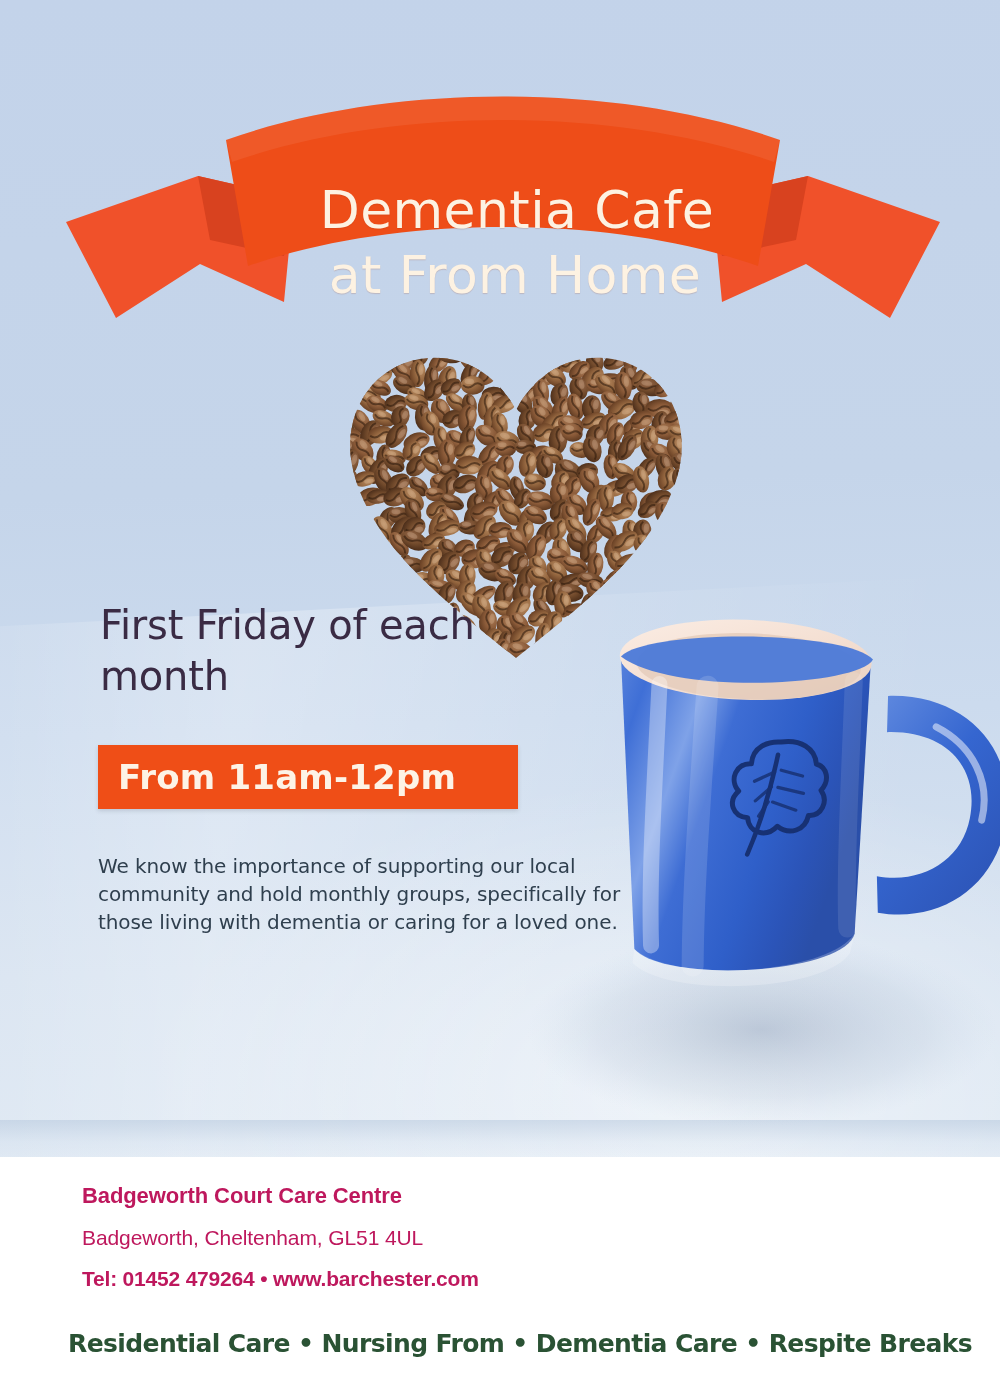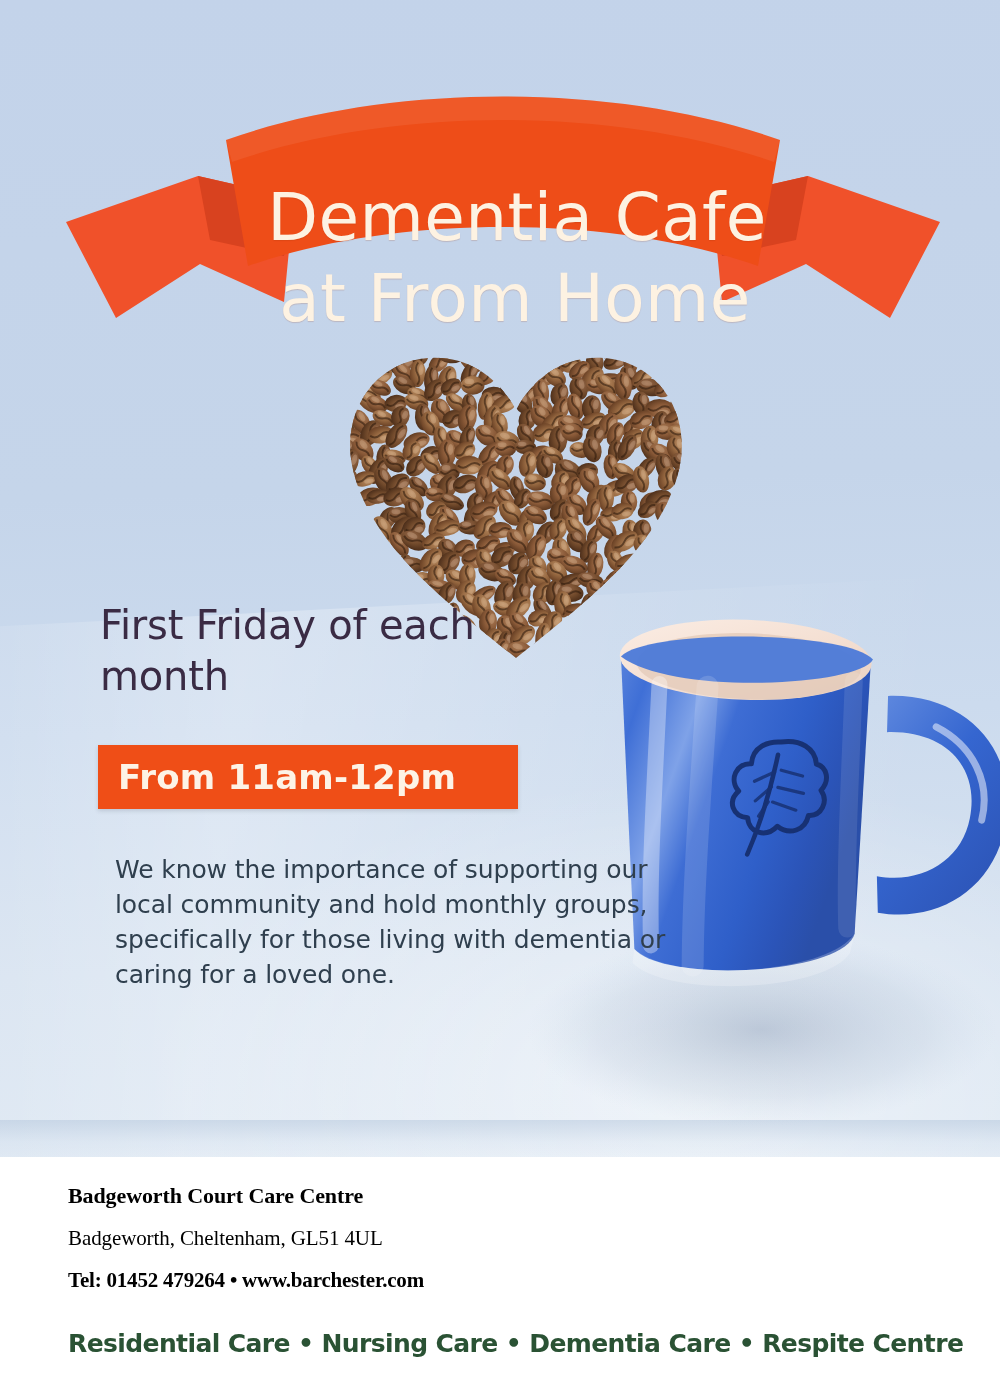--- a/index.html
+++ b/index.html
@@ -52,21 +52,21 @@
     position: absolute;
     left: 0; top: 96px;
     width: 890px;
     text-align: center;
     pointer-events: none;
   }
   .ribbon-line {
     display: block;
     color: #FDF2E2;
     font-family: "DejaVu Sans", sans-serif;
-    font-size: 66px;
+    font-size: 52px;
     font-weight: 400;
     letter-spacing: 0.4px;
     line-height: 1.1;
     text-shadow: 0 1px 1px rgba(150,50,10,0.18);
   }
   .ribbon-l1 { transform: translate(14px, -2px); }
   .ribbon-l2 { transform: translate(12px, 6px); }
 
   
   .bean-heart {
@@ -107,40 +107,40 @@
   .time-badge span {
     color: #FDF3E6;
     font-family: "DejaVu Sans", sans-serif;
     font-size: 34px;
     font-weight: bold;
     letter-spacing: 0.2px;
     padding-left: 20px;
   }
   .body-copy {
     position: absolute;
-    left: 115px;
+    left: 98px;
     width: 578px;
     color: #2F3F4E;
     font-family: "DejaVu Sans", sans-serif;
-    font-size: 25px;
+    font-size: 20px;
     line-height: 1.40;
     letter-spacing: -0.1px;
   }
   .para1 { top: 852px; }
   .para2 { top: 1004px; }
 
   
   .footer {
     position: absolute;
     left: 0; top: 1157px;
     width: 1000px; height: 243px;
     background: #ffffff;
   }
   .footer-text { position: absolute; left: 68px; top: 26px; }
-  .f-line { font-family: Liberation Serif, serif; color: #000000; }
+  .f-line { font-family: Liberation Sans, sans-serif; color: #be185d; margin-left: 14px; }
   .f-name { font-size: 22px; font-weight: bold; letter-spacing: -0.1px; }
   .f-addr { font-size: 21px; font-weight: 400; margin-top: 17px; letter-spacing: -0.1px; }
   .f-tel  { font-size: 21px; font-weight: bold; margin-top: 17px; letter-spacing: -0.2px; }
   .f-services {
     position: absolute; left: 68px; top: 172px;
     font-family: "DejaVu Sans", sans-serif;
     font-size: 25px; font-weight: bold;
     color: #2A5234; letter-spacing: -0.6px;
   }
 </style>
@@ -2720,17 +2720,17 @@
     <div class="body-copy para1">We know the importance of supporting our local community and hold monthly groups, specifically for those living with dementia or caring for a loved one.</div>
   </div>
 
   <div class="footer">
     <div class="footer-text">
       <div class="f-line f-name">Badgeworth Court Care Centre</div>
       <div class="f-line f-addr">Badgeworth, Cheltenham, GL51 4UL</div>
       <div class="f-line f-tel">Tel: 01452 479264 • www.barchester.com</div>
     </div>
 
-    <div class="f-services">Residential Care • Nursing Care • Dementia Care • Respite Centre</div>
+    <div class="f-services">Residential Care • Nursing From • Dementia Care • Respite Breaks</div>
 
   </div>
 
 </div>
 
 </body></html>

